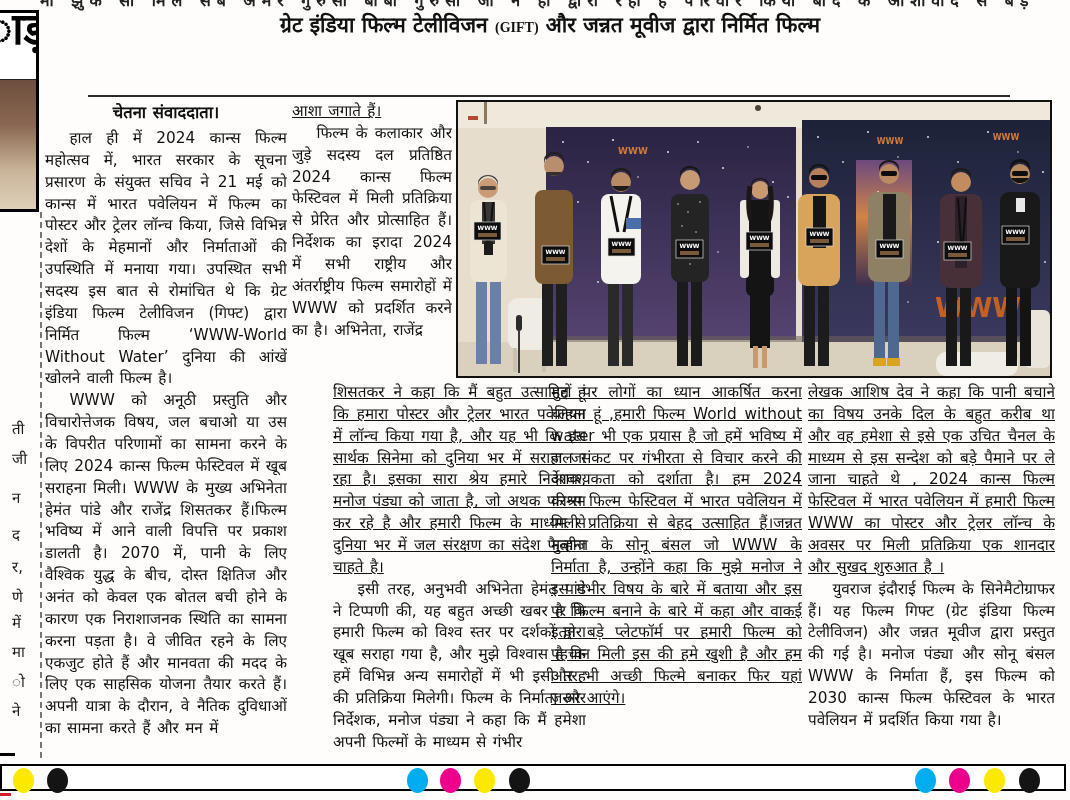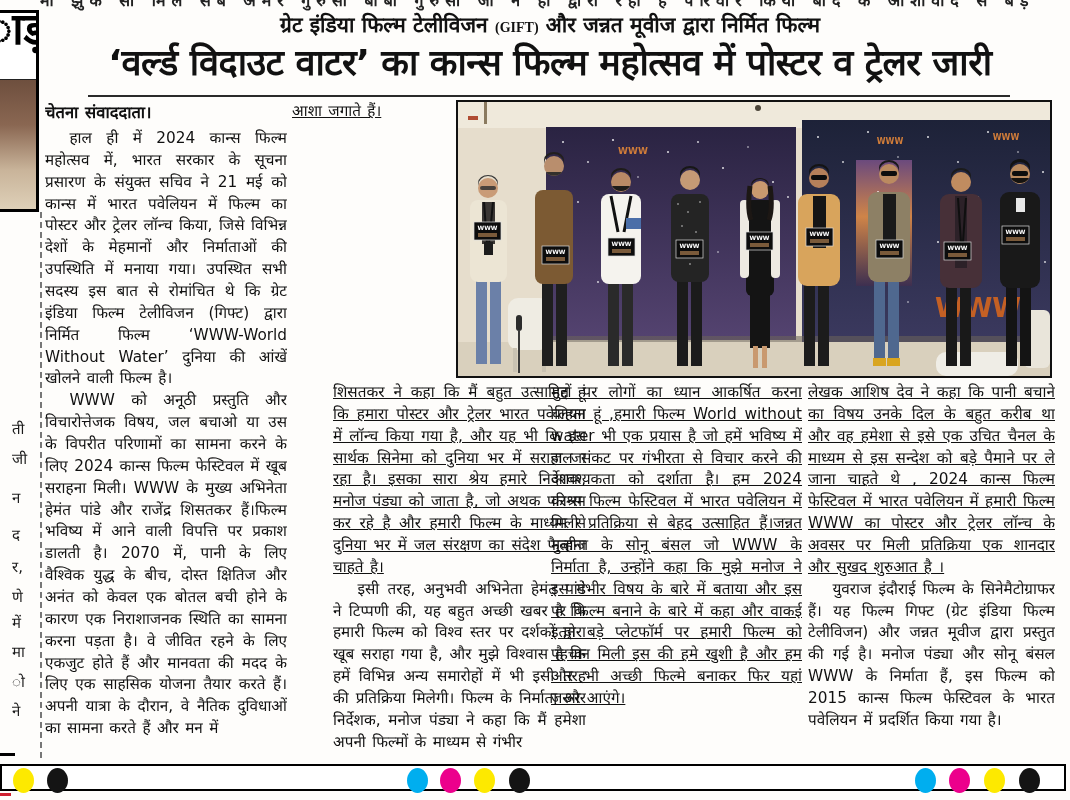--- a/index.html
+++ b/index.html
@@ -25,21 +25,21 @@
         font-size:21px;line-height:1.2;}
   .kicker .gift{font-size:14px;font-family:"Liberation Serif","DejaVu Serif",serif;font-weight:bold;}
   .headline{position:absolute;left:45px;top:40px;width:1010px;text-align:center;font-weight:800;
         font-size:36px;line-height:1.3;letter-spacing:-0.5px;}
   .hrule{position:absolute;left:88px;top:95px;width:922px;height:2px;background:#2a2a2a;}
   
   .body-col{position:absolute;font-size:15.3px;line-height:1.43;overflow:hidden;word-spacing:1.5px;text-align:justify;}
   .body-col p{margin:0;text-align:justify;}
   p.ind{text-indent:1.6em;}
   p.cont{text-indent:0;text-decoration:underline;}
-  .byline{text-align:left;font-weight:bold;font-size:16.5px;line-height:1.45;word-spacing:1px;margin-bottom:3px;}
+  .byline{text-align:center;font-weight:bold;font-size:16.5px;line-height:1.45;word-spacing:1px;margin-bottom:3px;}
   
   .photo{position:absolute;left:456px;top:100px;width:596px;height:278px;border:2px solid #111;
         box-sizing:border-box;background:#e6ddcc;}
   .photo svg{display:block;width:100%;height:100%;}
   
   .printbar{position:absolute;left:0;top:764px;width:1066px;height:27px;background:#fff;
         border:2px solid #000;box-sizing:border-box;}
   .dot{position:absolute;top:2px;width:21px;height:25px;border-radius:50%;}
   .dot-cyan{background:#00aeef;} .dot-magenta{background:#ec008c;}
   .dot-yellow{background:#fde900;} .dot-black{background:#141414;}
@@ -65,33 +65,33 @@
   <span class="lfrag" style="top:586px">णे</span>
   <span class="lfrag" style="top:612px">में</span>
   <span class="lfrag" style="top:641px">मा</span>
   <span class="lfrag" style="top:671px">ो</span>
   <span class="lfrag" style="top:700px">ने</span>
   <div class="colrule"></div>
   <div class="eqmark"></div>
   <div class="redmark"></div>
 
   <div class="kicker"><span>ग्रेट इंडिया फिल्म टेलीविजन </span><span class="gift">(GIFT)</span><span> और जन्नत मूवीज द्वारा निर्मित फिल्म</span></div>
-  <div class="headline">‘वर्ल्ड विदाउट वाटर’ का कान्स फिल्म महोत्सव में पोस्टर व ट्रेलर जारी</div>
   <div class="hrule"></div>
 
   <div class="body-col" style="left:45px;top:101px;width:242px;height:664px;">
     <div class="byline">
       <div>चेतना संवाददाता।</div>
     </div>
     <p class="ind">हाल ही में 2024 कान्स फिल्म महोत्सव में, भारत सरकार के सूचना प्रसारण के संयुक्त सचिव ने 21 मई को कान्स में भारत पवेलियन में फिल्म का पोस्टर और ट्रेलर लॉन्च किया, जिसे विभिन्न देशों के मेहमानों और निर्माताओं की उपस्थिति में मनाया गया। उपस्थित सभी सदस्य  इस बात से रोमांचित थे कि ग्रेट इंडिया फिल्म टेलीविजन (गिफ्ट) द्वारा निर्मित फिल्म ‘WWW-World Without Water’  दुनिया की आंखें खोलने वाली फिल्म है।</p>
     <p class="ind">WWW  को अनूठी प्रस्तुति और विचारोत्तेजक विषय, जल बचाओ या उस के विपरीत परिणामों का सामना करने के लिए 2024 कान्स फिल्म फेस्टिवल में खूब सराहना मिली। WWW  के मुख्य अभिनेता हेमंत पांडे और राजेंद्र शिसतकर हैं।फिल्म भविष्य में आने वाली विपत्ति पर प्रकाश डालती है। 2070 में, पानी के लिए वैश्विक युद्ध के बीच, दोस्त क्षितिज और अनंत को केवल एक बोतल बची होने के कारण एक निराशाजनक स्थिति का सामना करना पड़ता है। वे जीवित रहने के लिए एकजुट होते हैं और मानवता की मदद के लिए एक साहसिक योजना तैयार करते हैं। अपनी यात्रा के दौरान, वे नैतिक दुविधाओं का सामना करते हैं और मन में</p>
   </div>
 
   <div class="body-col" style="left:292px;top:101px;width:160px;height:277px;">
     <p class="cont">आशा जगाते हैं।</p>
+    <p class="ind">फिल्म के कलाकार और जुड़े सदस्य  दल प्रतिष्ठित 2024 कान्स फिल्म फेस्टिवल में मिली  प्रतिक्रिया से प्रेरित और प्रोत्साहित हैं। निर्देशक का इरादा 2024 में सभी राष्ट्रीय और अंतर्राष्ट्रीय फिल्म समारोहों में WWW को प्रदर्शित करने का है। अभिनेता,  राजेंद्र</p>
   </div>
 
   <div class="photo">
     <svg viewBox="0 0 592 274" preserveAspectRatio="none">
       <defs>
         <linearGradient id="gA" x1="0" y1="0" x2="0" y2="1">
           <stop offset="0" stop-color="#2a2342"></stop>
             <stop offset="1" stop-color="#544370"></stop>
         </linearGradient>
         <linearGradient id="gB" x1="0" y1="0" x2="0" y2="1">
@@ -325,21 +325,21 @@
     <p class="cont">शिसतकर ने कहा कि मैं बहुत उत्साहित हूं कि हमारा पोस्टर और ट्रेलर भारत पवेलियन में लॉन्च किया गया है, और यह भी कि इस सार्थक सिनेमा को दुनिया भर में सराहा जा रहा है। इसका सारा श्रेय हमारे निर्देशक, मनोज पंड्या को जाता है, जो अथक परिश्रम कर रहे है और हमारी फिल्म के माध्यम से दुनिया भर में जल संरक्षण का संदेश फैलाना चाहते है।</p>
     <p class="ind">इसी तरह, अनुभवी अभिनेता हेमंत पांडे ने टिप्पणी की, यह बहुत अच्छी खबर है कि हमारी फिल्म को विश्व स्तर पर  दर्शकों द्वारा खूब सराहा गया है, और मुझे विश्वास है कि हमें विभिन्न अन्य समारोहों में भी इसी तरह की प्रतिक्रिया मिलेगी। फिल्म के निर्माता और निर्देशक, मनोज पंड्या ने कहा कि मैं हमेशा अपनी फिल्मों के माध्यम से गंभीर</p>
   </div>
 
   <div class="body-col" style="left:551px;top:382px;width:251px;height:380px;">
     <p class="cont">मुद्दों पर लोगों का ध्यान आकर्षित करना चाहता हूं ,हमारी फिल्म World without water भी एक प्रयास है जो हमें भविष्य में जल संकट पर गंभीरता से विचार करने की आवश्यकता को दर्शाता है। हम 2024 कान्स फिल्म फेस्टिवल में भारत पवेलियन में मिली प्रतिक्रिया से बेहद उत्साहित हैं।जन्नत मुव्हीज के सोनू बंसल जो WWW  के निर्माता है, उन्होंने कहा कि मुझे मनोज ने इस गंभीर विषय के बारे में बताया और इस पर फिल्म बनाने के बारे में कहा और वाकई इतने बड़े प्लेटफॉर्म पर हमारी फिल्म को पहचान मिली इस की हमे खुशी है और हम और भी अच्छी फिल्मे बनाकर फिर यहां ज़रूर आएंगे।</p>
   </div>
 
   <div class="body-col" style="left:808px;top:382px;width:247px;height:380px;">
     <p class="cont">लेखक आशिष देव ने कहा कि पानी बचाने का विषय उनके दिल के बहुत करीब था और वह हमेशा से इसे एक उचित चैनल के माध्यम से इस सन्देश को बड़े पैमाने पर ले जाना चाहते थे , 2024 कान्स फिल्म फेस्टिवल में भारत पवेलियन में हमारी फिल्म WWW  का पोस्टर और ट्रेलर लॉन्च के अवसर पर मिली प्रतिक्रिया एक शानदार और सुखद शुरुआत है ।</p>
-    <p class="ind">युवराज इंदौराई फिल्म के सिनेमैटोग्राफर हैं। यह फिल्म गिफ्ट (ग्रेट इंडिया फिल्म टेलीविजन) और जन्नत मूवीज द्वारा प्रस्तुत की गई है। मनोज पंड्या और सोनू बंसल WWW के निर्माता हैं, इस फिल्म को 2015 कान्स फिल्म फेस्टिवल के  भारत पवेलियन में प्रदर्शित किया गया है।</p>
+    <p class="ind">युवराज इंदौराई फिल्म के सिनेमैटोग्राफर हैं। यह फिल्म गिफ्ट (ग्रेट इंडिया फिल्म टेलीविजन) और जन्नत मूवीज द्वारा प्रस्तुत की गई है। मनोज पंड्या और सोनू बंसल WWW के निर्माता हैं, इस फिल्म को 2030 कान्स फिल्म फेस्टिवल के  भारत पवेलियन में प्रदर्शित किया गया है।</p>
   </div>
 
   <div class="printbar">
     <div class="dot dot-yellow" style="left:11px"></div>
     <div class="dot dot-black" style="left:45px"></div>
     <div class="dot dot-cyan" style="left:405px"></div>
     <div class="dot dot-magenta" style="left:438px"></div>
     <div class="dot dot-yellow" style="left:472px"></div>
     <div class="dot dot-black" style="left:507px"></div>
     <div class="dot dot-cyan" style="left:913px"></div>

